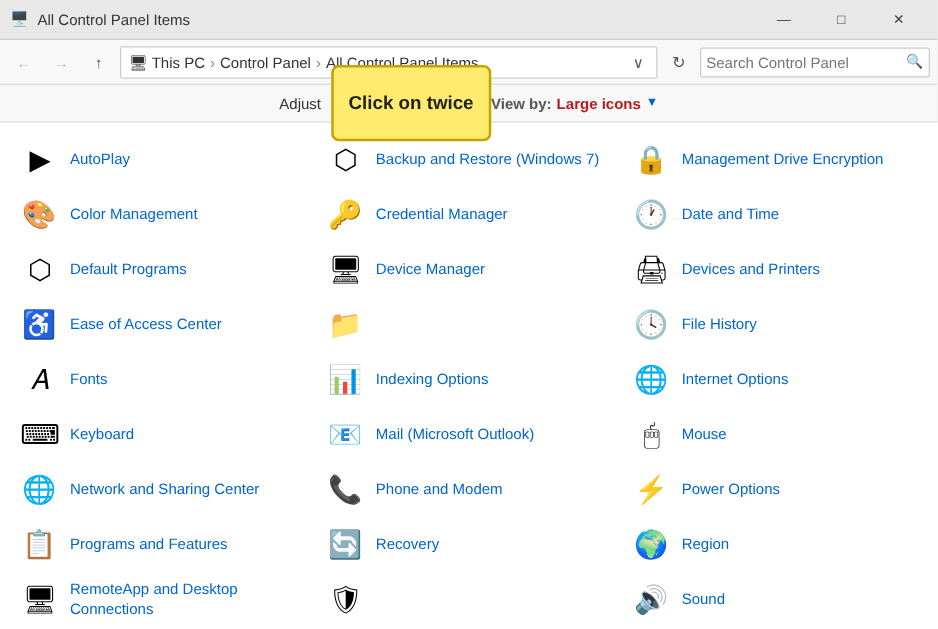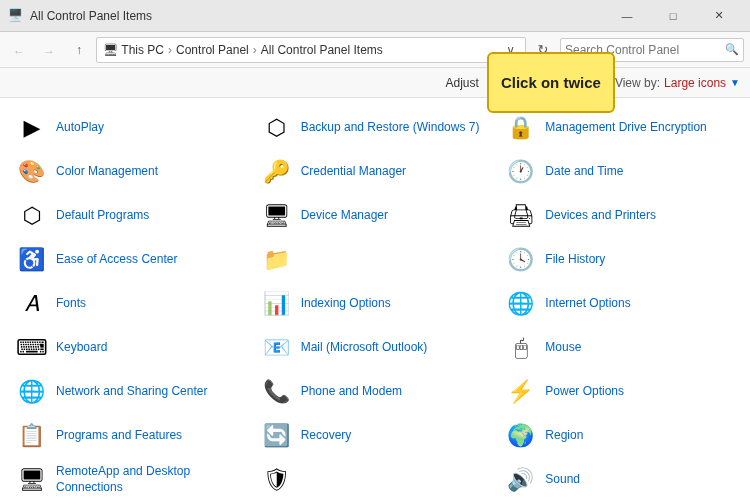--- a/index.html
+++ b/index.html
@@ -78,35 +78,35 @@
     }
     .search-icon { color: #888; font-size: 11px; }
 
     
     .toolbar {
       background: #f8f8f8;
       height: 30px;
       display: flex; align-items: center;
       padding: 0 10px;
       border-bottom: 1px solid #e0e0e0;
-      justify-content: flex-end;
+      justify-content: center;
     }
     .toolbar-left { display: flex; align-items: center; gap: 4px; }
     .adjust-label { font-size: 12px; color: #333; margin-right: 4px; }
     .tooltip-bubble {
       background: #ffec6e;
       border: 2px solid #c8a000;
       border-radius: 6px;
       padding: 20px 12px;
       font-size: 15px;
       font-weight: bold;
       color: #222;
       position: relative;
     }
-    .toolbar-right { display: flex; align-items: center; gap: 4px; font-size: 12px; color: #333; }
+    .toolbar-right { display: flex; align-items: center; gap: 4px; font-size: 12px; color: #333; font-weight: bold; }
     .view-label { color: #555; }
     .view-value { color: #b91c1c; cursor: pointer; }
     .view-chevron { color: #0066cc; font-size: 10px; }
 
     
     .content {
       background: white;
       height: calc(503px - 32px - 36px - 30px);
       overflow-y: auto;
       padding: 8px 4px;

